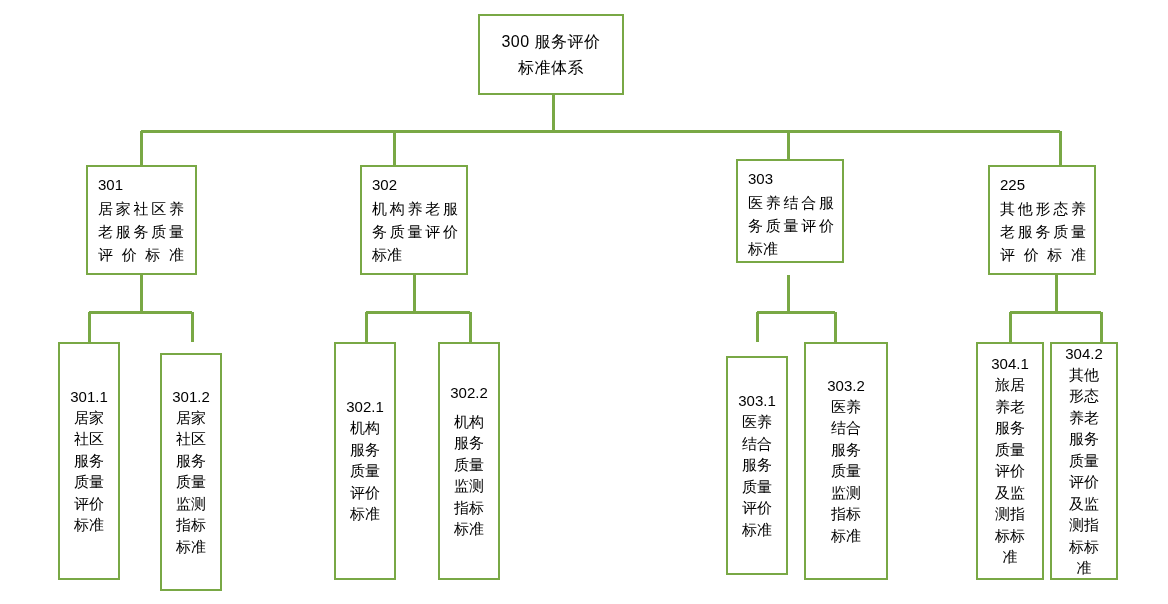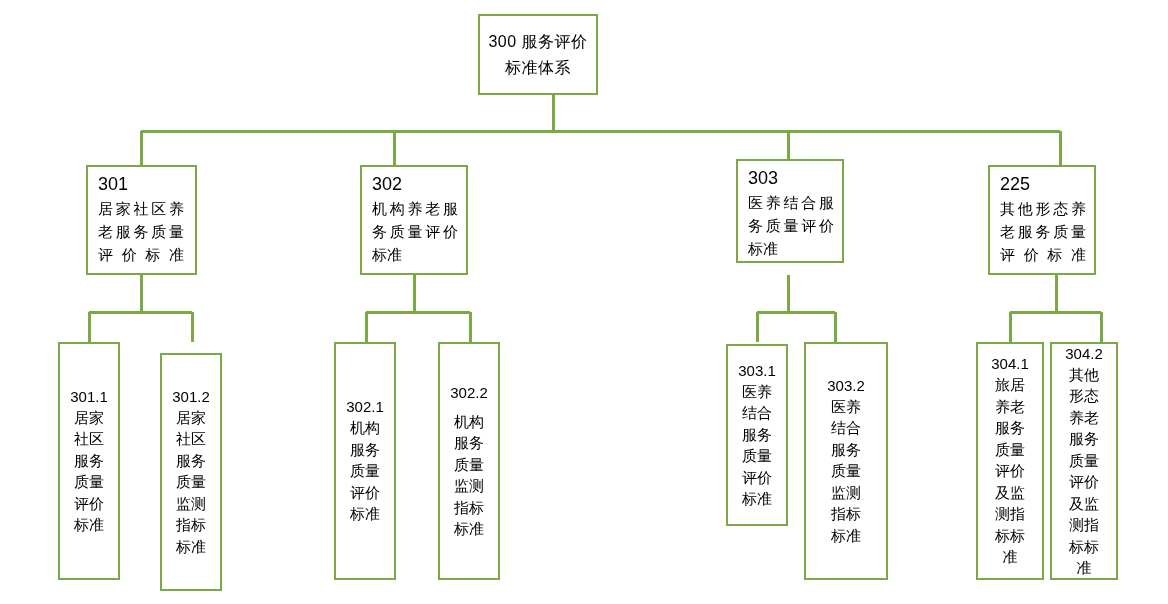--- a/index.html
+++ b/index.html
@@ -41,21 +41,21 @@
   .node.root .ln{white-space:nowrap;}
 
   
   .node.lvl2{
     padding:6px 8px 4px 10px;
     font-size:15px;
     line-height:23px;
   }
   .node.lvl2 .num{
     display:block;
-    font-size:18px;
+    font-size:15px;
     letter-spacing:0px;
     margin-bottom:1px;
   }
   .node.lvl2 .body{
     display:block;
     text-align:justify;
     text-align-last:justify;
     width:86px;
   }
   .node.lvl2 .body.w4{width:86px;}
@@ -117,21 +117,21 @@
       <path d="M757,312 L757,342"></path>
       <path d="M835,312 L835,342"></path>
 
       <path d="M1056,275 L1056,312"></path>
       <path d="M1010,312 L1101,312"></path>
       <path d="M1010,312 L1010,342"></path>
       <path d="M1101,312 L1101,342"></path>
     </g>
   </svg>
 
-  <div class="node root" style="left:478px;top:14px;width:120px;height:81px;">
+  <div class="node root" style="left:478px;top:14px;width:146px;height:81px;">
     <span class="ln">300 服务评价</span>
     <span class="ln">标准体系</span>
   </div>
 
   <div class="node lvl2" style="left:86px;top:165px;width:111px;height:110px;">
     <span class="num">301</span>
     <span class="body w4">居家社区养老服务质量评价标准</span>
   </div>
 
   <div class="node lvl2" style="left:360px;top:165px;width:108px;height:110px;">
@@ -162,21 +162,21 @@
   <div class="node leaf" style="left:334px;top:342px;width:62px;height:238px;">
     <span class="num">302.1</span>
     <span class="body">机构服务质量评价标准</span>
   </div>
 
   <div class="node leaf" style="left:438px;top:342px;width:62px;height:238px;gap:8px;">
     <span class="num">302.2</span>
     <span class="body">机构服务质量监测指标标准</span>
   </div>
 
-  <div class="node leaf" style="left:726px;top:344px;width:62px;height:182px;">
+  <div class="node leaf" style="left:726px;top:356px;width:62px;height:219px;">
     <span class="num">303.1</span>
     <span class="body">医养结合服务质量评价标准</span>
   </div>
 
   <div class="node leaf" style="left:804px;top:342px;width:84px;height:238px;">
     <span class="num">303.2</span>
     <span class="body">医养结合服务质量监测指标标准</span>
   </div>
 
   <div class="node leaf" style="left:976px;top:342px;width:68px;height:238px;">

